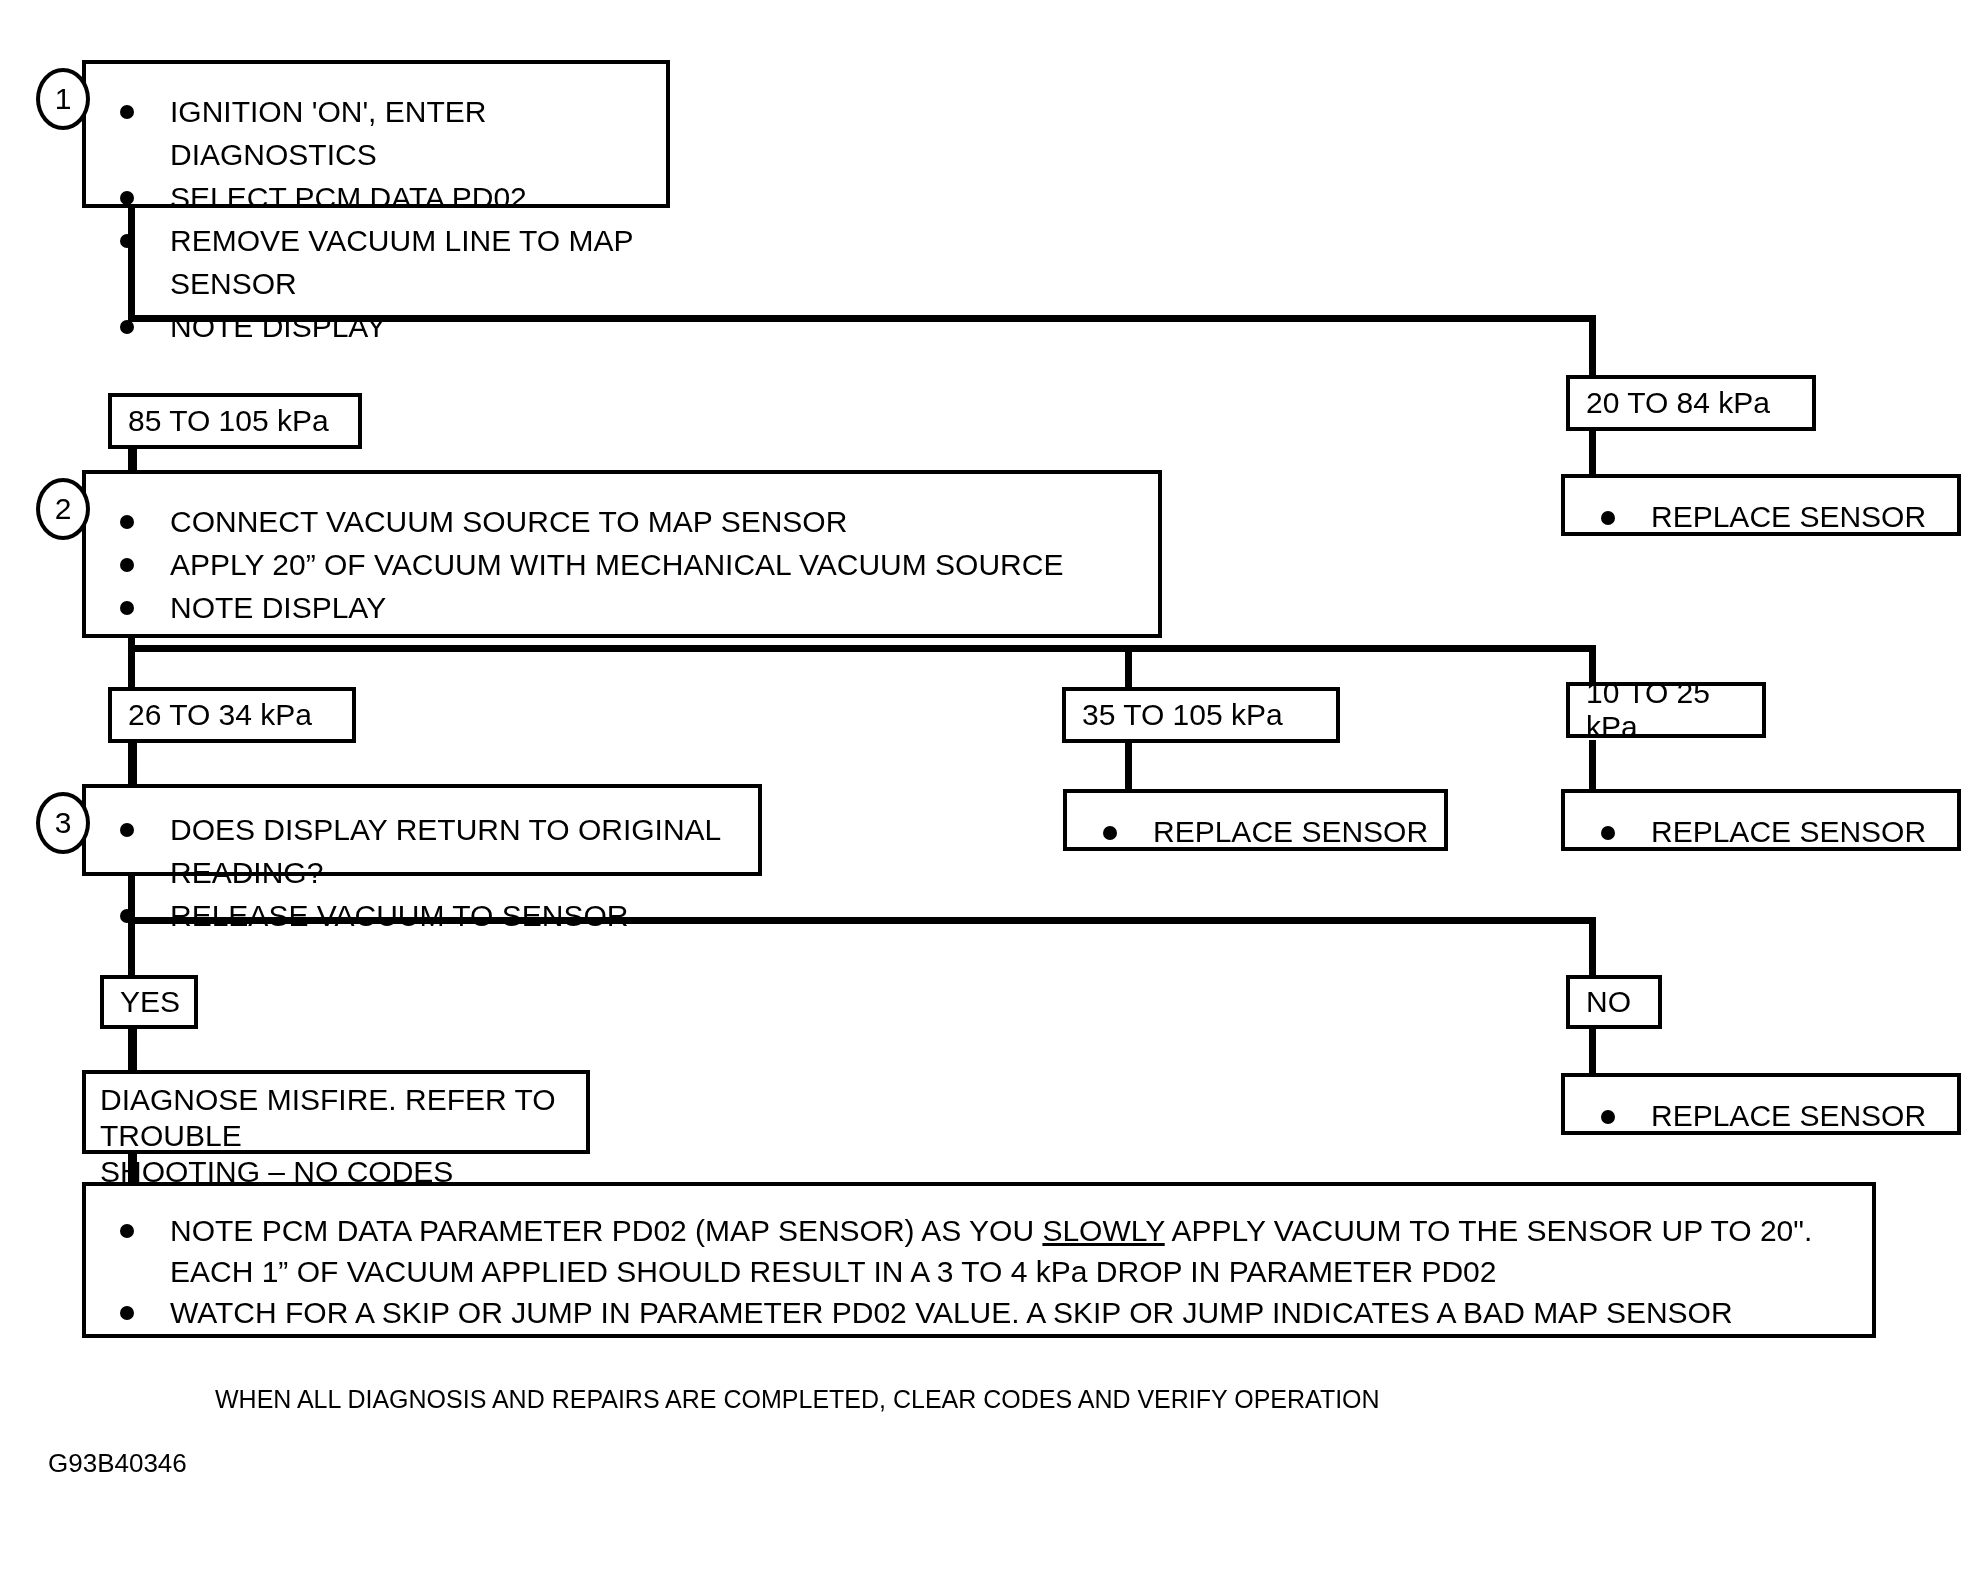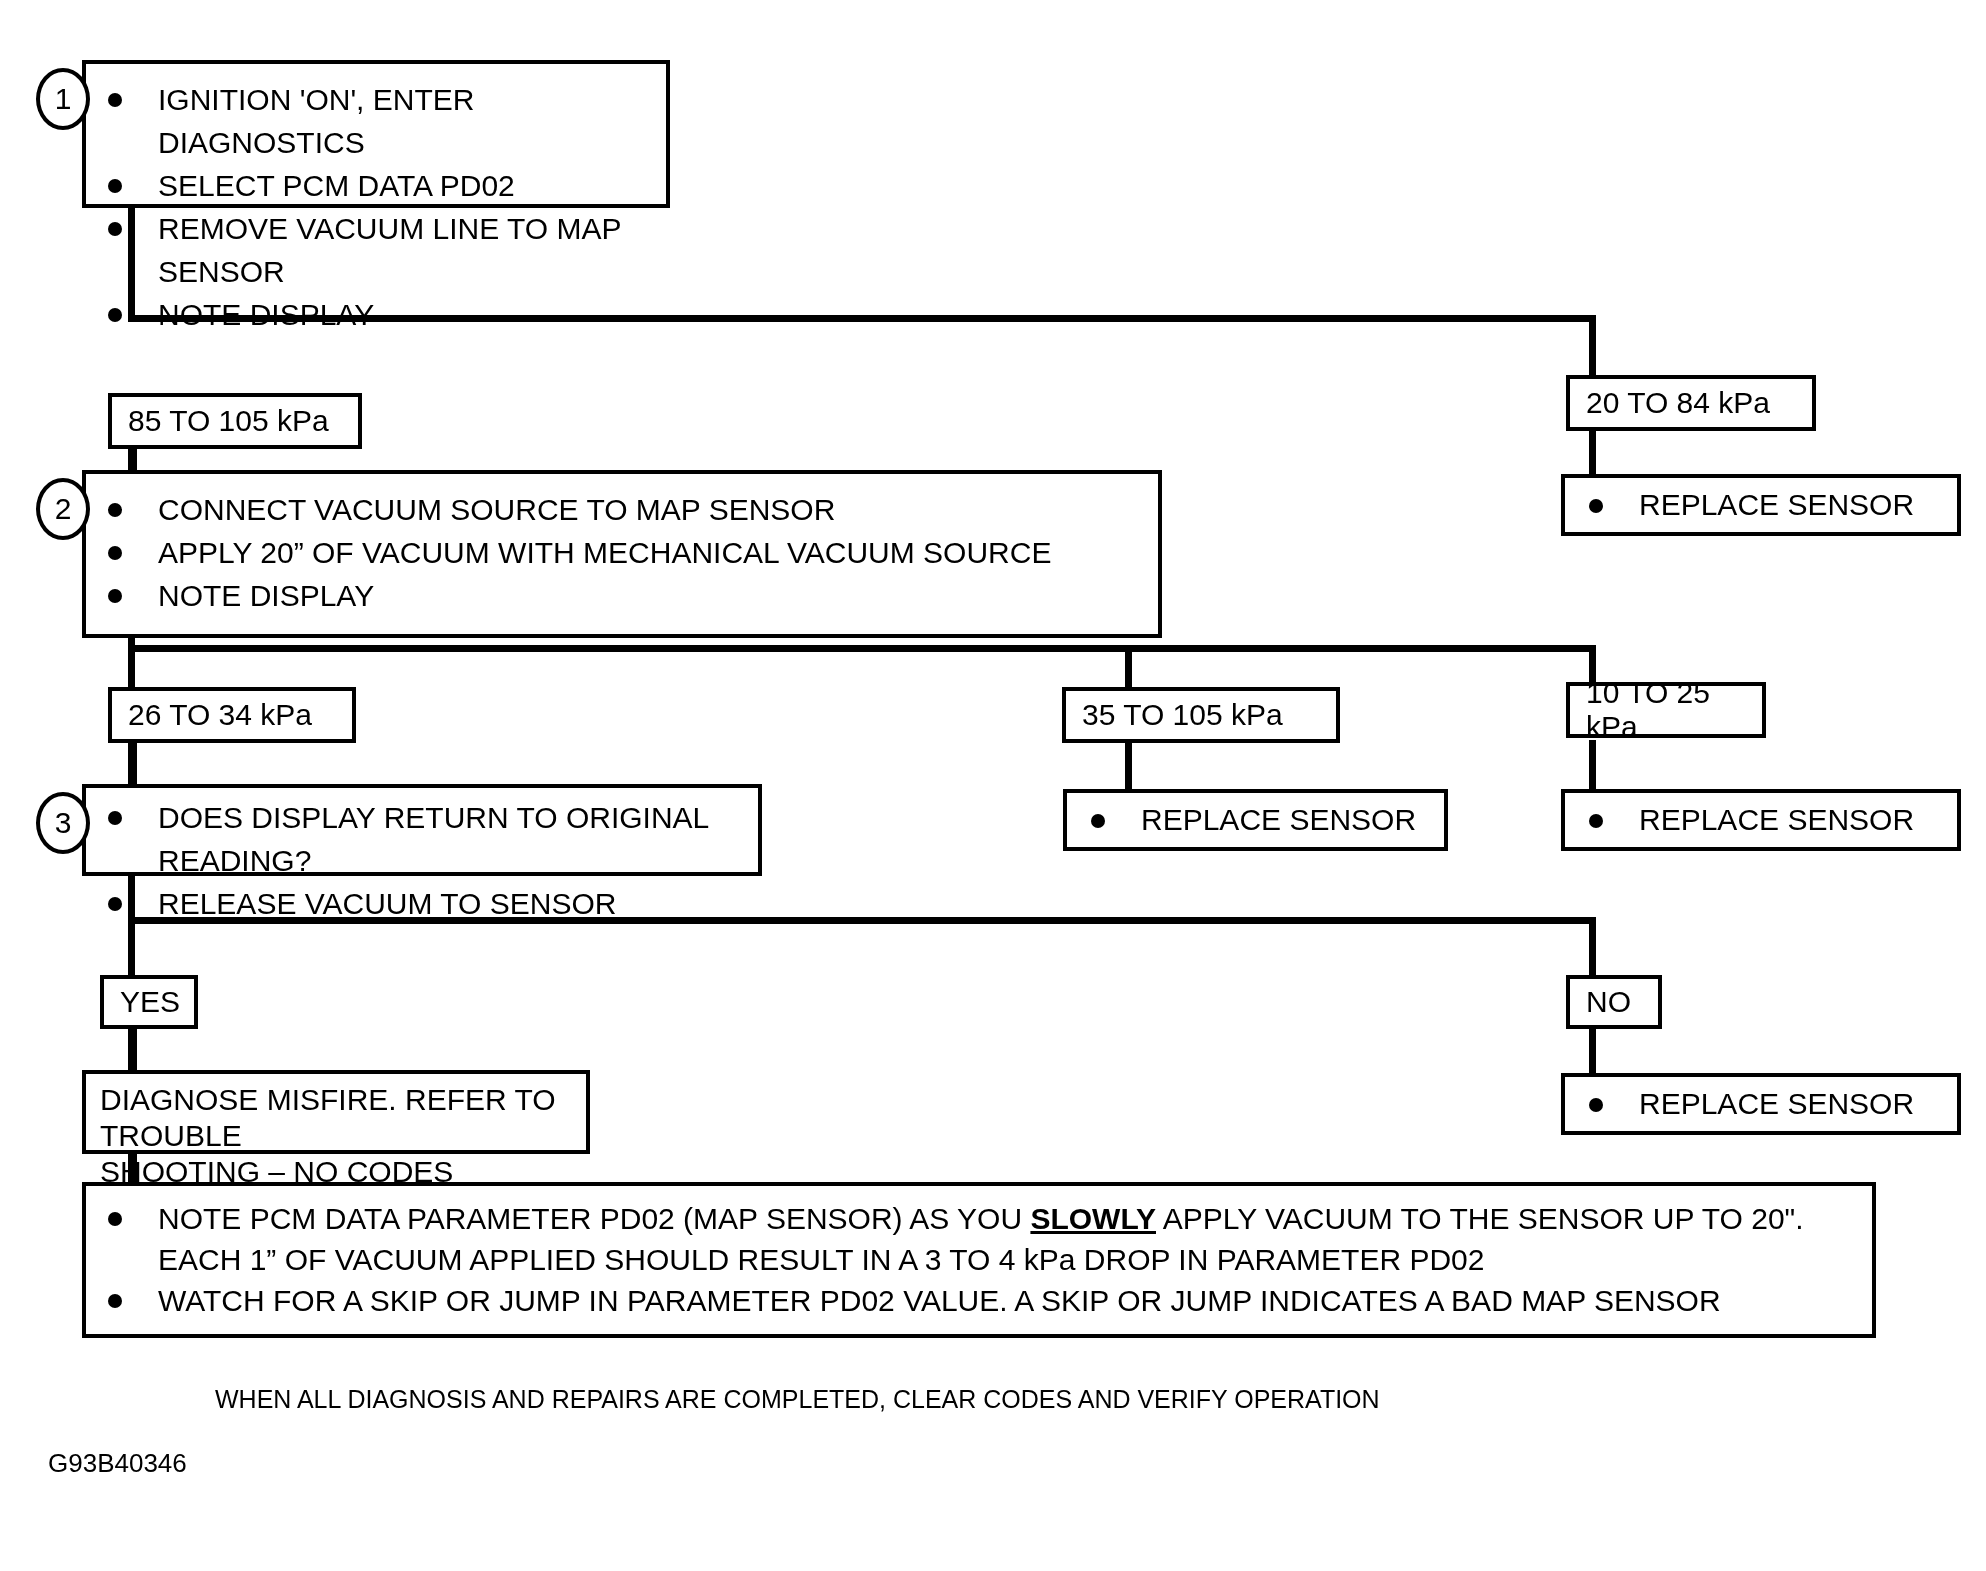--- a/index.html
+++ b/index.html
@@ -46,21 +46,21 @@
     display: flex;
     align-items: center;
     justify-content: center;
     font-size: 30px;
     z-index: 7;
   }
 
   
   .bullets {
     list-style: none;
-    margin: 0;
+    margin: 12px;
     padding: 0;
   }
   .bullets li {
     display: flex;
     align-items: flex-start;
     font-size: 30px;
     line-height: 43px;
     white-space: nowrap;
   }
   .bullets li .bullet {
@@ -112,21 +112,21 @@
 
   .chart-ref {
     display: inline-block;
     border: 2px solid #000;
     font-size: 20px;
     line-height: 20px;
     padding: 1px 3px;
     vertical-align: 2px;
     margin-left: 4px;
   }
-  .u { text-decoration: underline; font-weight: bold; }
+  .u { text-decoration: underline; font-weight: normal; }
 </style>
 </head>
 <body>
 
 <div id="canvas">
 
   <div class="step-circle" style="left:36px; top:68px;">
     <span>1</span>
   </div>
 

